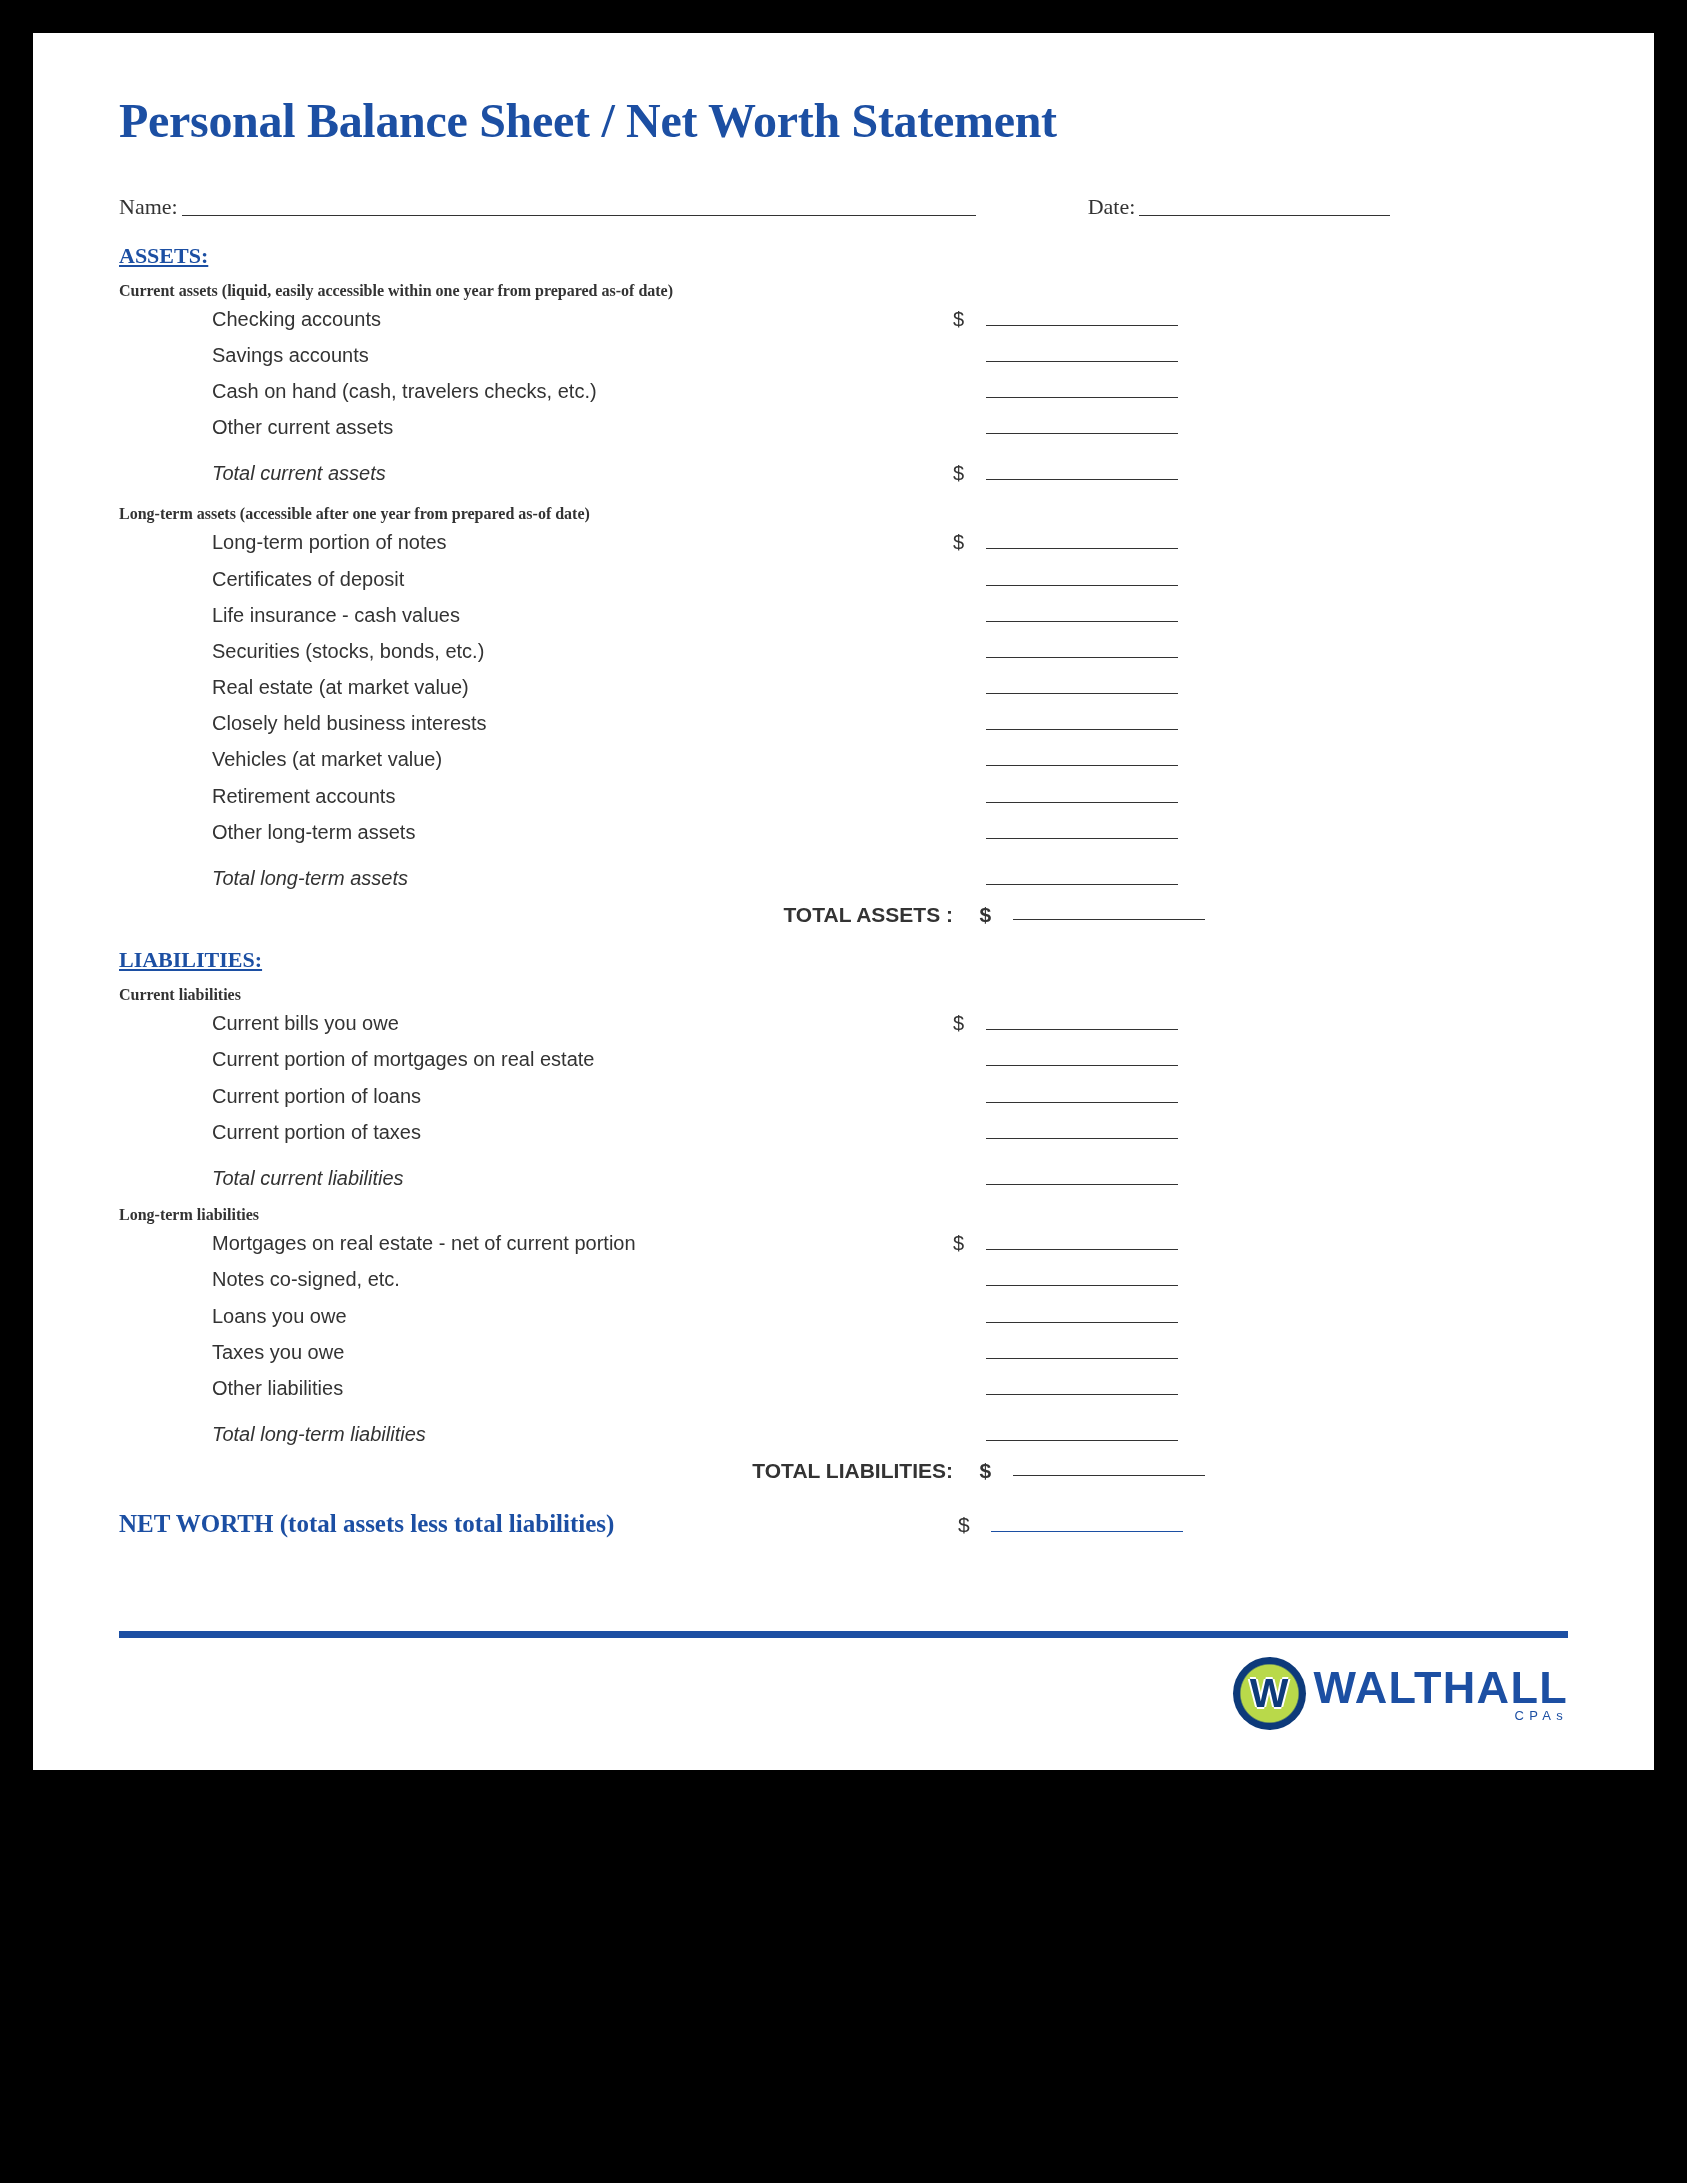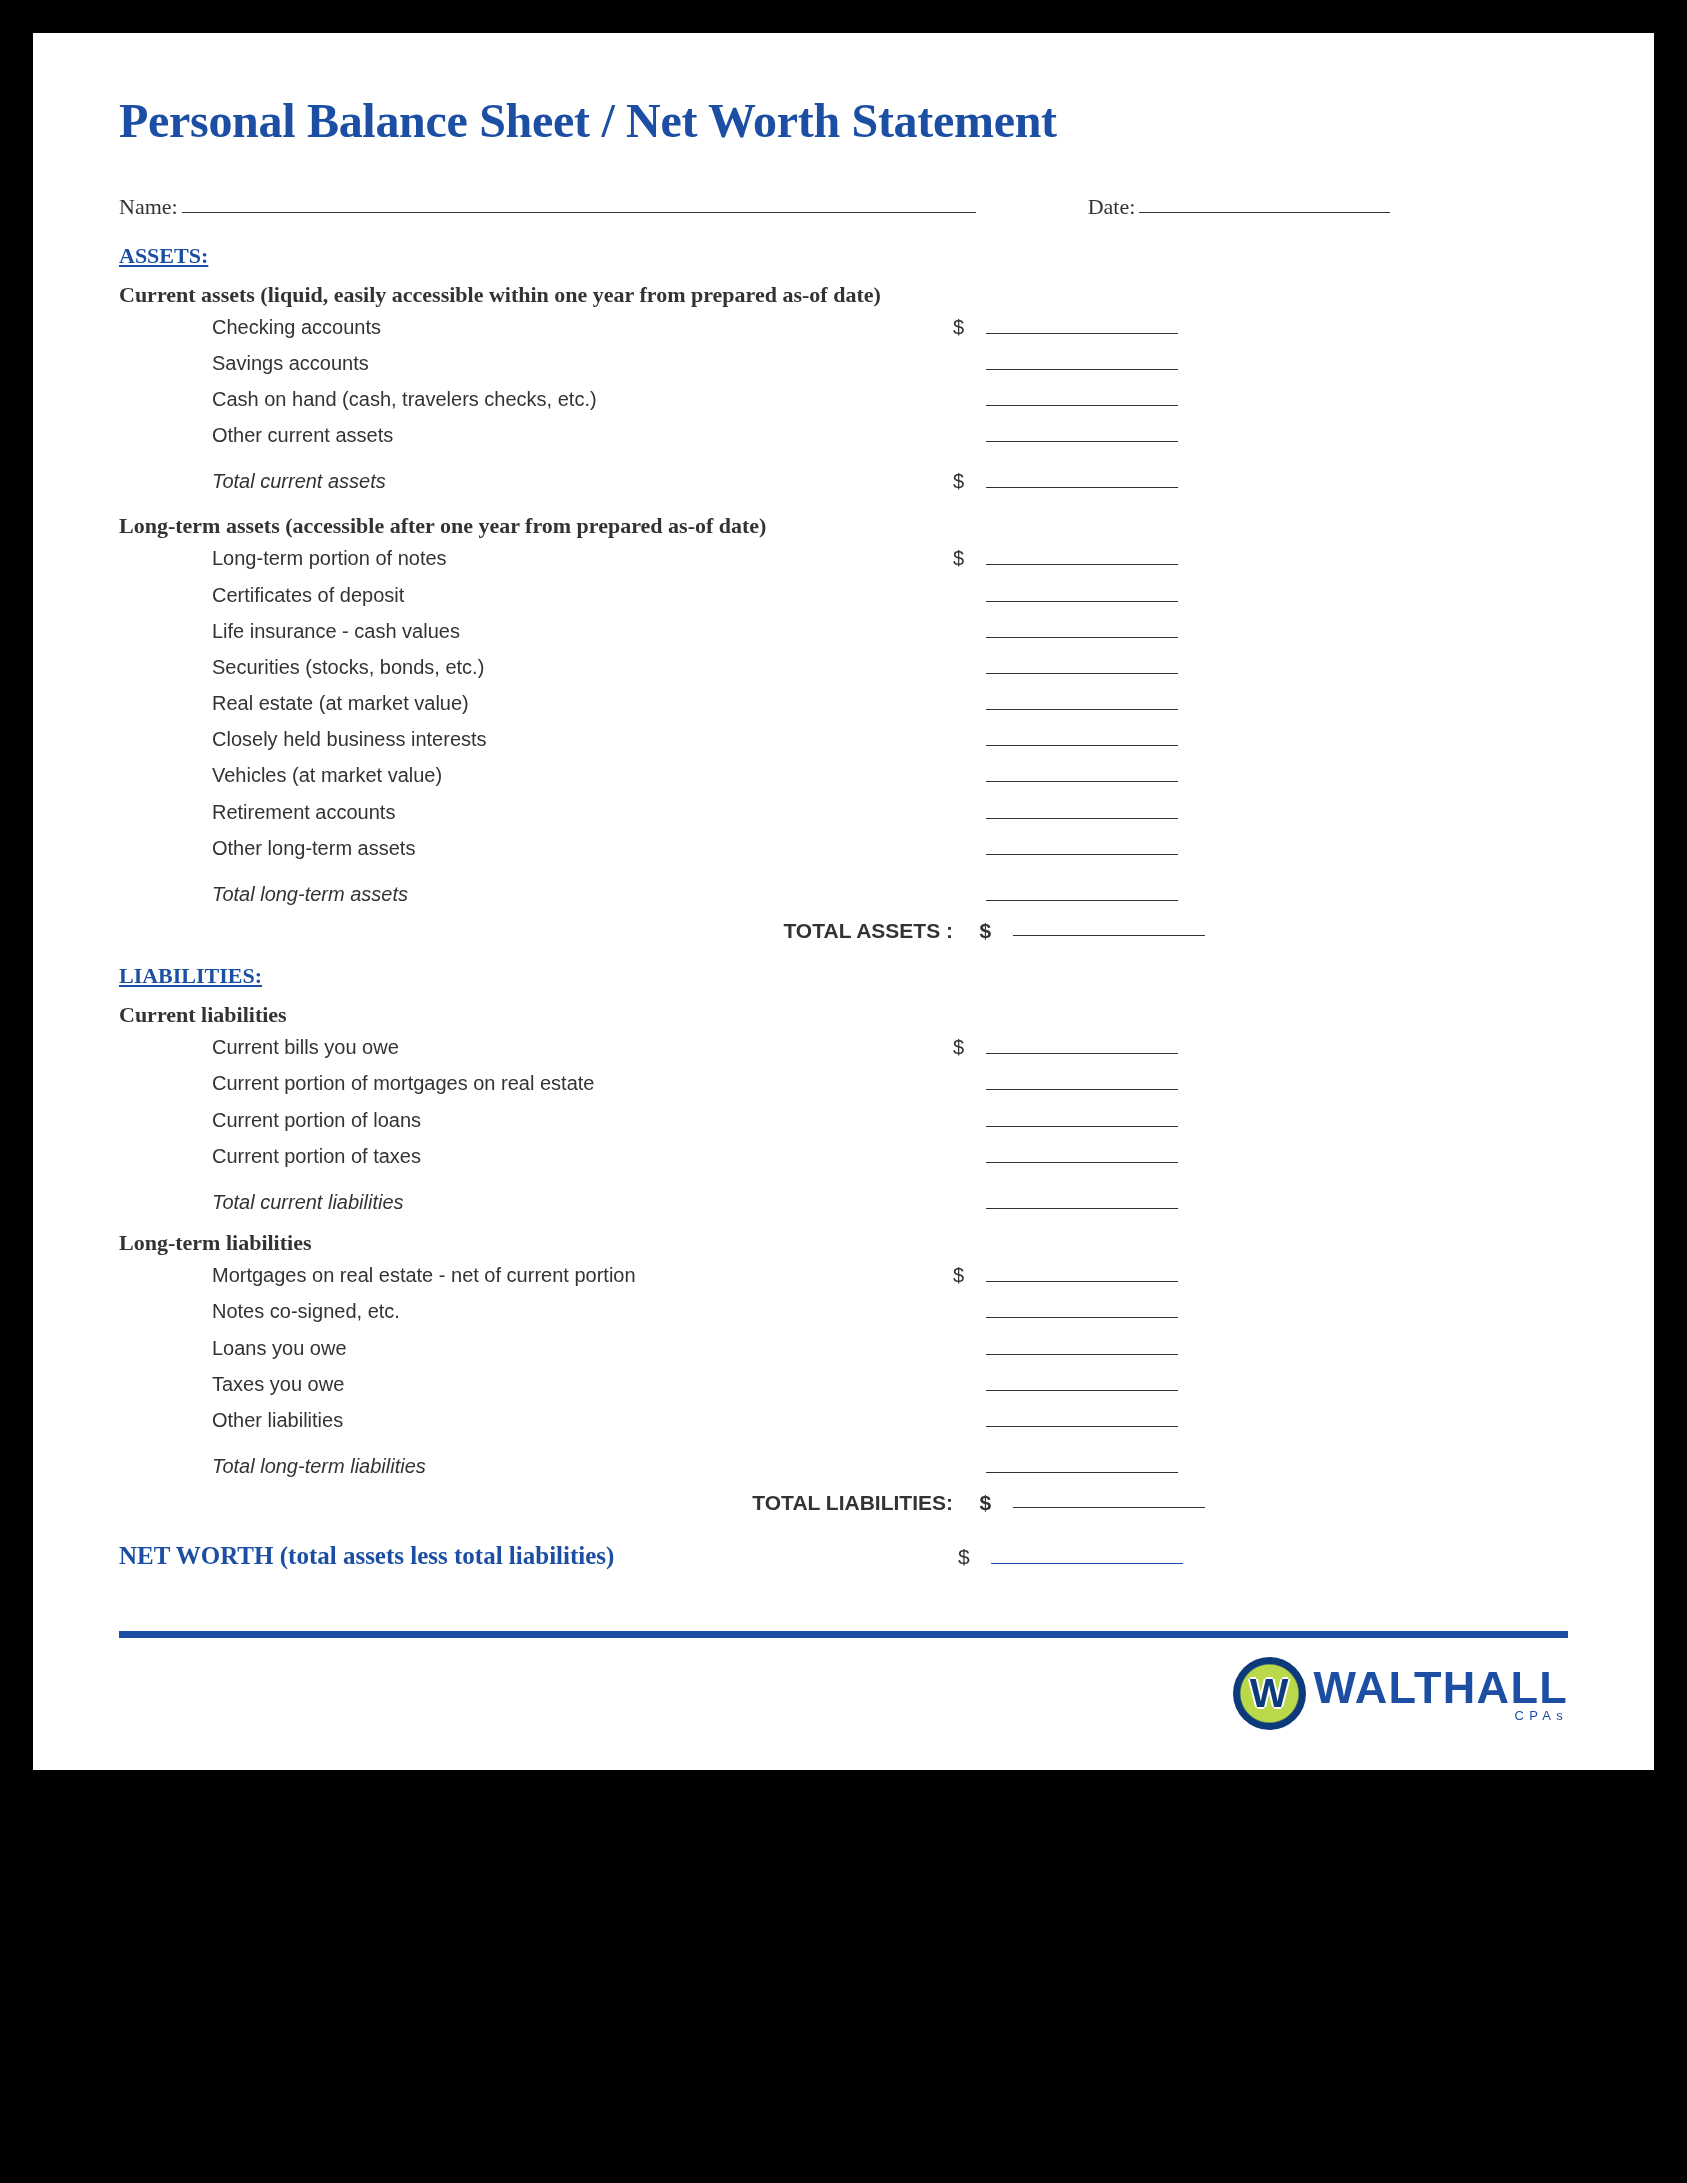--- a/index.html
+++ b/index.html
@@ -31,40 +31,40 @@
   }
   .header-fields {
     font-size: 22px;
     color: #333;
     margin-bottom: 23px;
     display: flex;
     align-items: baseline;
   }
   .field {
     display: flex;
-    align-items: flex-start;
+    align-items: center;
   }
   .field-label {
     margin-right: 4px;
   }
   .field-line {
     border-bottom: 1.3px solid #333;
     height: 18.5px;
   }
   .section-head {
     color: #1c4fa3;
     font-weight: bold;
     font-size: 22px;
     text-decoration: underline;
     margin: 20px 0 12px 0;
   }
   .subhead {
     color: #333;
     font-weight: bold;
-    font-size: 22px;
+    font-size: 16px;
     margin: 13.2px 0 8px 0;
   }
   .rows {
     margin-left: 93px;
   }
   .row {
     display: flex;
     align-items: baseline;
     font-size: 20px;
     color: #333;

